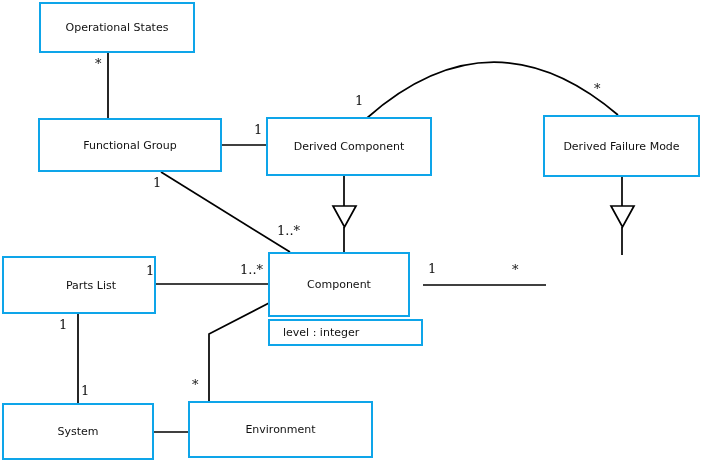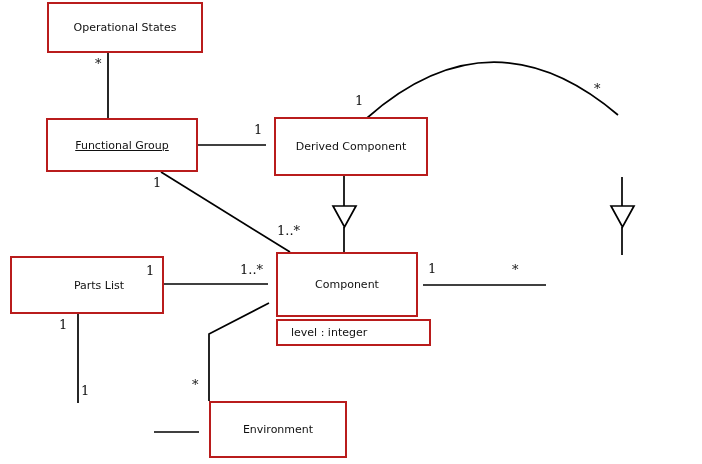--- a/index.html
+++ b/index.html
@@ -7,30 +7,29 @@
     position:relative;
     width:702px;height:464px;
     background:#ffffff;
     font-family:"DejaVu Sans", sans-serif;
     overflow:hidden;
   }
   #edges{position:absolute;left:0;top:0;z-index:0;}
   .box{
     position:absolute;
     box-sizing:border-box;
-    border:2px solid #b91c1c;
+    border:2px solid #0ea5e9;
     background:#fff;
     display:flex;
     align-items:center;
     justify-content:center;
     font-size:11px;
     color:#111;
     z-index:1;
     white-space:nowrap;
-    margin-left:8px;
   }
   .attr-box{
     justify-content:flex-start;
     padding-left:13px;
   }
   .mult{
     position:absolute;
     font-family:"DejaVu Serif", serif;
     font-size:13px;
     line-height:1;
@@ -74,43 +73,49 @@
 
     <line x1="154" y1="432" x2="199" y2="432" stroke="#000" stroke-width="1.7"></line>
 
     <polyline points="269,303 209,334 209,401" fill="none" stroke="#000" stroke-width="1.7"></polyline>
   </svg>
 
   <div class="box" style="left:39px;top:2px;width:156px;height:51px;">
     <span>Operational States</span>
   </div>
 
-  <div class="box" style="left:38px;top:118px;width:152px;height:54px;text-decoration:underline;">
+  <div class="box" style="left:38px;top:118px;width:184px;height:54px;">
     <span>Functional Group</span>
   </div>
 
-  <div class="box" style="left:266px;top:117px;width:154px;height:59px;">
+  <div class="box" style="left:266px;top:117px;width:166px;height:59px;">
     <span>Derived Component</span>
   </div>
 
+  <div class="box" style="left:543px;top:115px;width:157px;height:62px;">
+    <span>Derived Failure Mode</span>
+  </div>
 
   <div class="box" style="left:2px;top:256px;width:154px;height:58px;padding-left:24px;">
     <span>Parts List</span>
   </div>
 
   <div class="box" style="left:268px;top:252px;width:142px;height:65px;">
     <span>Component</span>
   </div>
   <div class="box attr-box" style="left:268px;top:319px;width:155px;height:27px;text-align:center;">
     <span>level : integer</span>
   </div>
 
 
+  <div class="box" style="left:2px;top:403px;width:152px;height:57px;">
+    <span>System</span>
+  </div>
 
-  <div class="box" style="left:201px;top:401px;width:138px;height:57px;">
+  <div class="box" style="left:188px;top:401px;width:185px;height:57px;">
     <span>Environment</span>
   </div>
 
   <span class="mult" style="left:95px;top:57px;">*</span>
   <span class="mult" style="left:254px;top:123px;">1</span>
   <span class="mult" style="left:153px;top:176px;">1</span>
   <span class="mult" style="left:277px;top:224px;">1..*</span>
   <span class="mult" style="left:355px;top:94px;">1</span>
   <span class="mult" style="left:594px;top:82px;">*</span>
   <span class="mult" style="left:146px;top:264px;">1</span>

